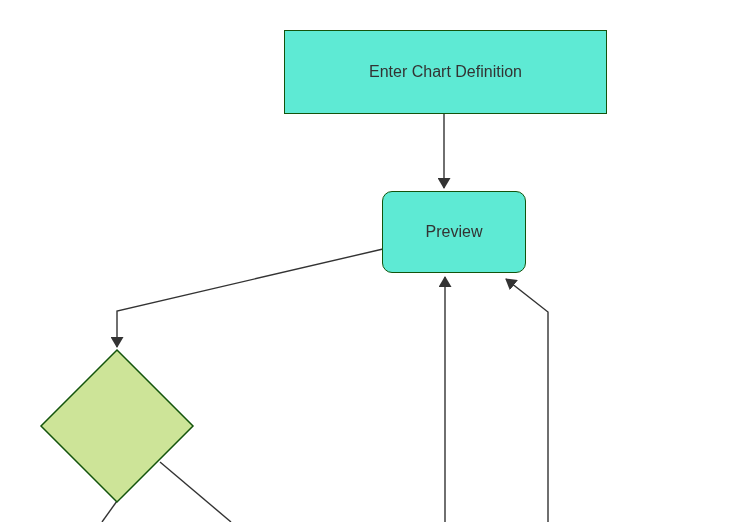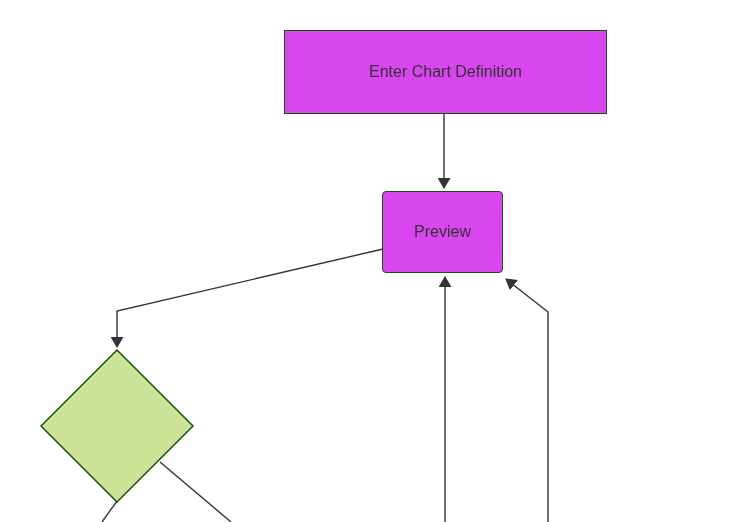--- a/index.html
+++ b/index.html
@@ -31,40 +31,40 @@
     fill: #333333;
     stroke: none;
   }
   .diamond-shape {
     stroke: #13540c;
     stroke-width: 1.5;
   }
   .node {
     position: absolute;
     box-sizing: border-box;
-    background: #d946ef;
+    background: #5eead4;
     border: 1.6px solid #13540c;
     display: flex;
     align-items: center;
     justify-content: center;
     color: #333333;
     font-size: 16px;
   }
   .node-rect {
     left: 284px;
     top: 30px;
     width: 323px;
     height: 84px;
   }
   .node-rounded {
     left: 382px;
     top: 191px;
-    width: 121px;
+    width: 144px;
     height: 82px;
-    border-radius: 4px;
+    border-radius: 10px;
   }
   .diamond-label {
     position: absolute;
     left: 41px;
     top: 410px;
     width: 152px;
     height: 32px;
     display: flex;
     align-items: center;
     justify-content: center;

